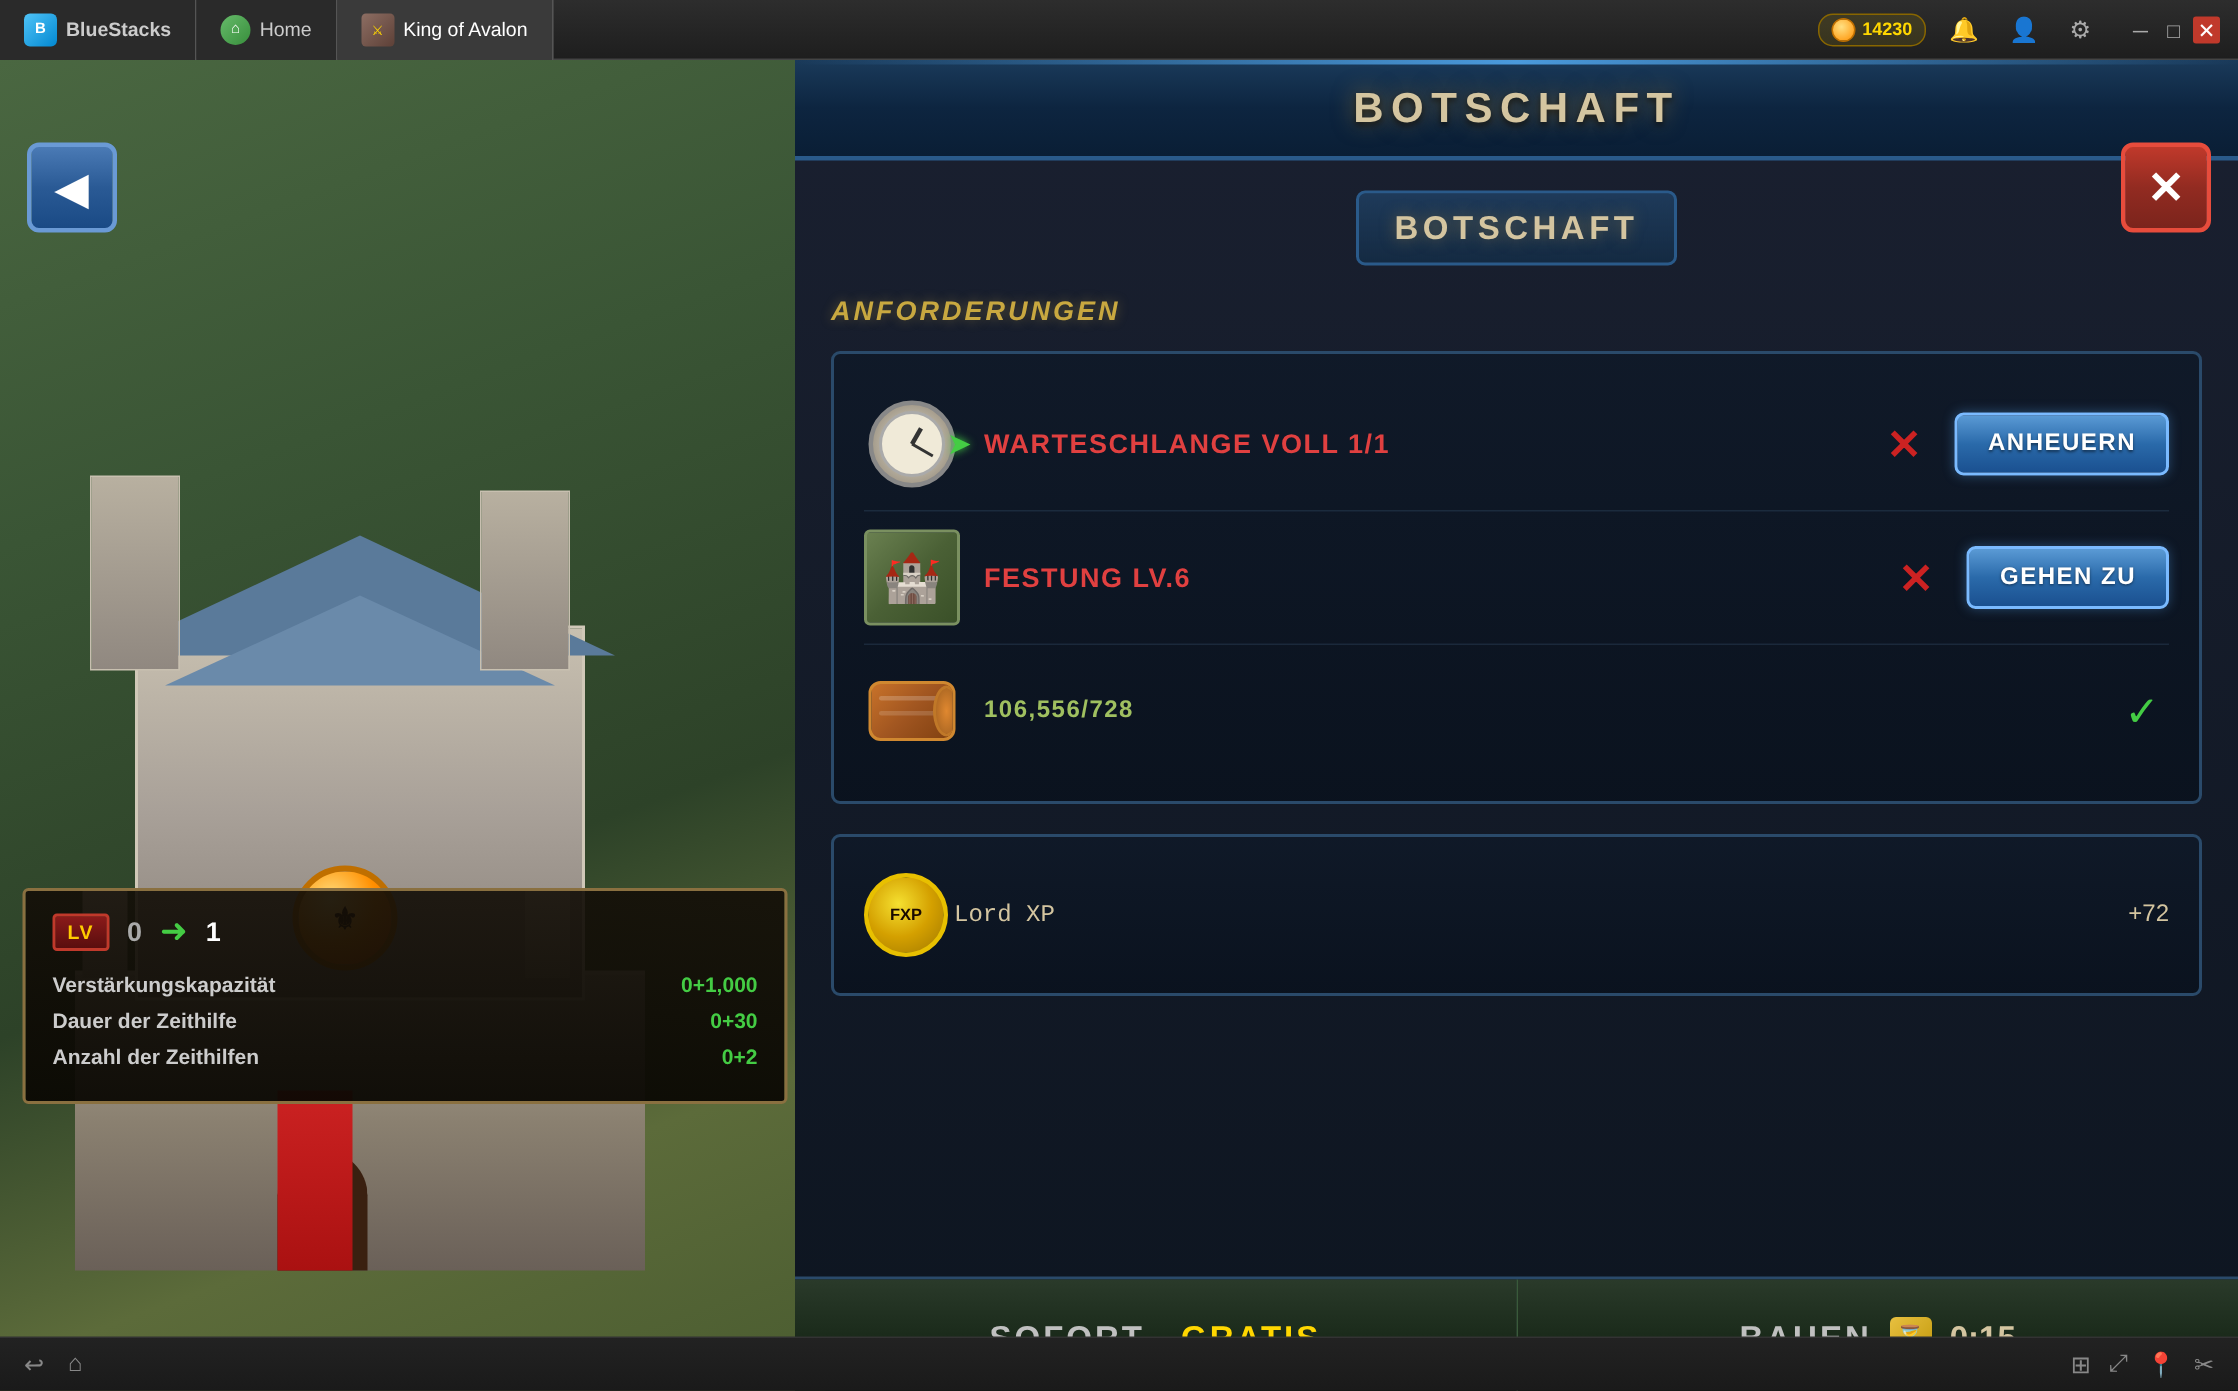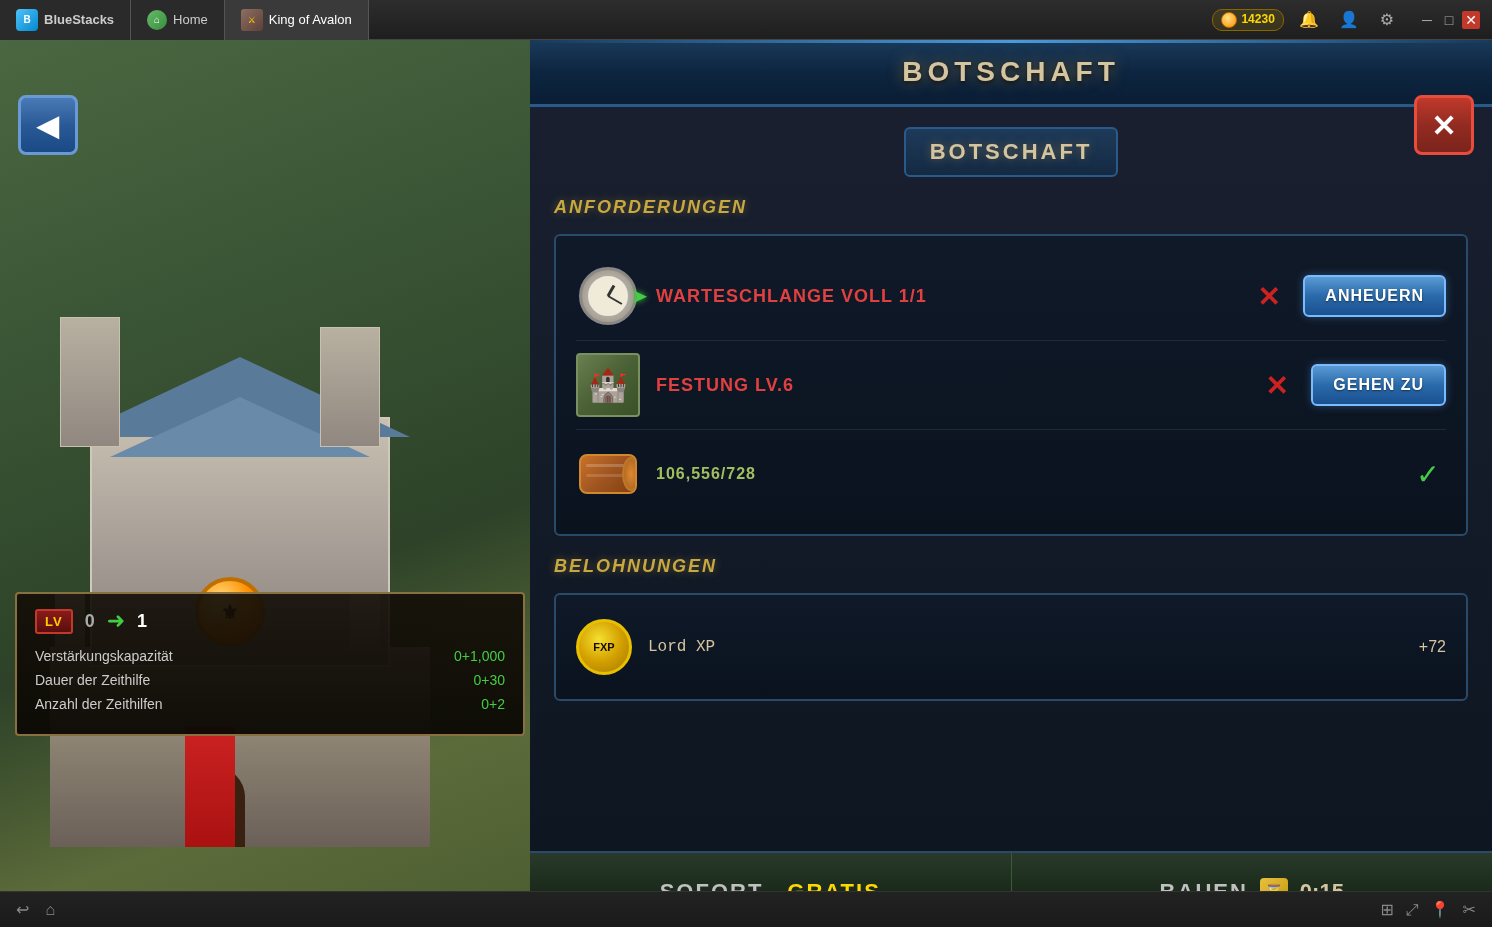--- a/index.html
+++ b/index.html
@@ -337,20 +337,21 @@
     .level-to {
       color: #fff;
       font-size: 18px;
       font-weight: bold;
     }
     .level-stat {
       display: flex;
       justify-content: space-between;
       align-items: center;
       margin-bottom: 8px;
+      font-weight: bold;
     }
     .level-stat-label {
       color: #ccc;
       font-size: 14px;
     }
     .level-stat-value {
       color: #aaa;
       font-size: 14px;
     }
     .level-stat-value span {
@@ -652,21 +653,21 @@
     .rewards-block {
       background: linear-gradient(180deg, rgba(15,25,40,0.9), rgba(10,18,30,0.95));
       border: 2px solid #2a4a6a;
       border-radius: 6px;
       padding: 16px 20px;
       margin-bottom: 20px;
     }
     .reward-row {
       display: flex;
       align-items: center;
-      gap: 16px;
+      gap: 4px;
       padding: 8px 0;
     }
     .exp-icon {
       width: 56px;
       height: 56px;
       background: radial-gradient(circle at 40% 35%, #f5e030, #d4a000, #a07800);
       border-radius: 50%;
       border: 3px solid #e8c000;
       display: flex;
       align-items: center;
@@ -931,21 +932,20 @@
               <div class="wood-stripe"></div>
               <div class="wood-stripe2"></div>
               <div class="wood-end"></div>
             </div>
           </div>
           <span class="req-label green">106,556/728</span>
           <div class="req-status-check">✓</div>
         </div>
       </div>
 
-      <div class="section-header">BELOHNUNGEN</div>
       <div class="rewards-block">
         <div class="reward-row">
           <div class="exp-icon">
             <div class="exp-text">FXP</div>
           </div>
           <span class="reward-label">Lord XP</span>
           <span class="reward-value">+72</span>
         </div>
       </div>
     </div>

